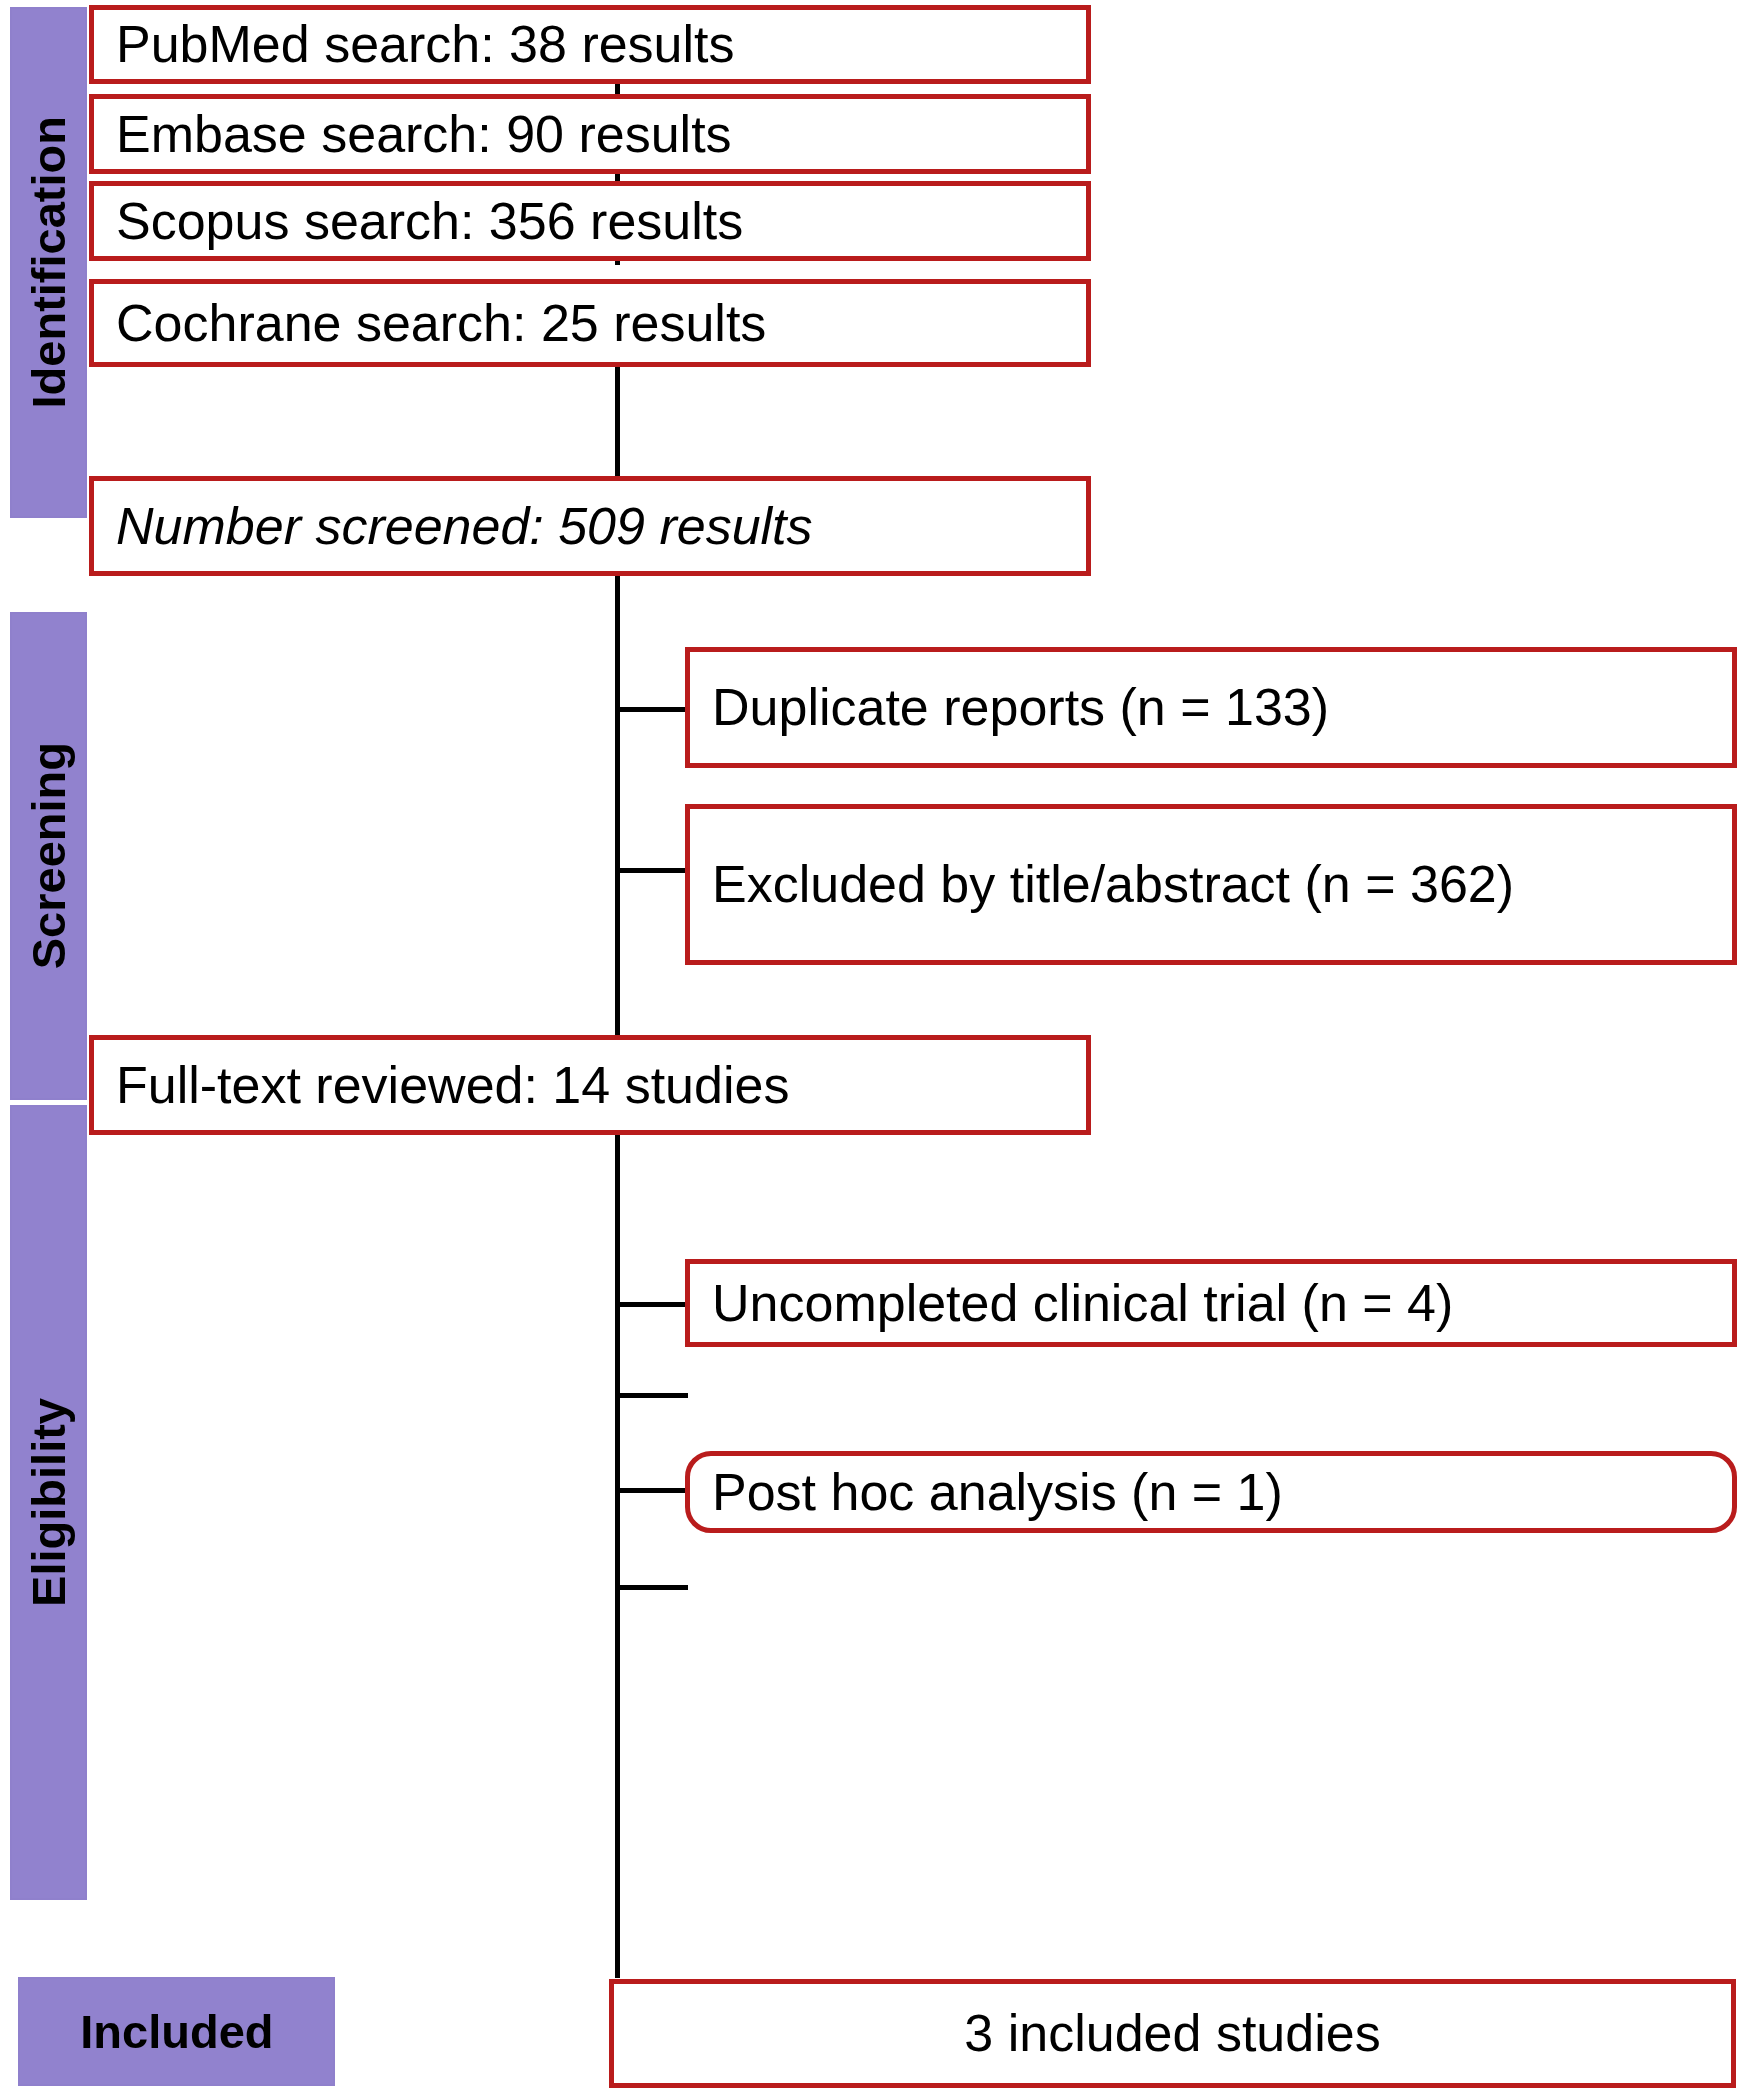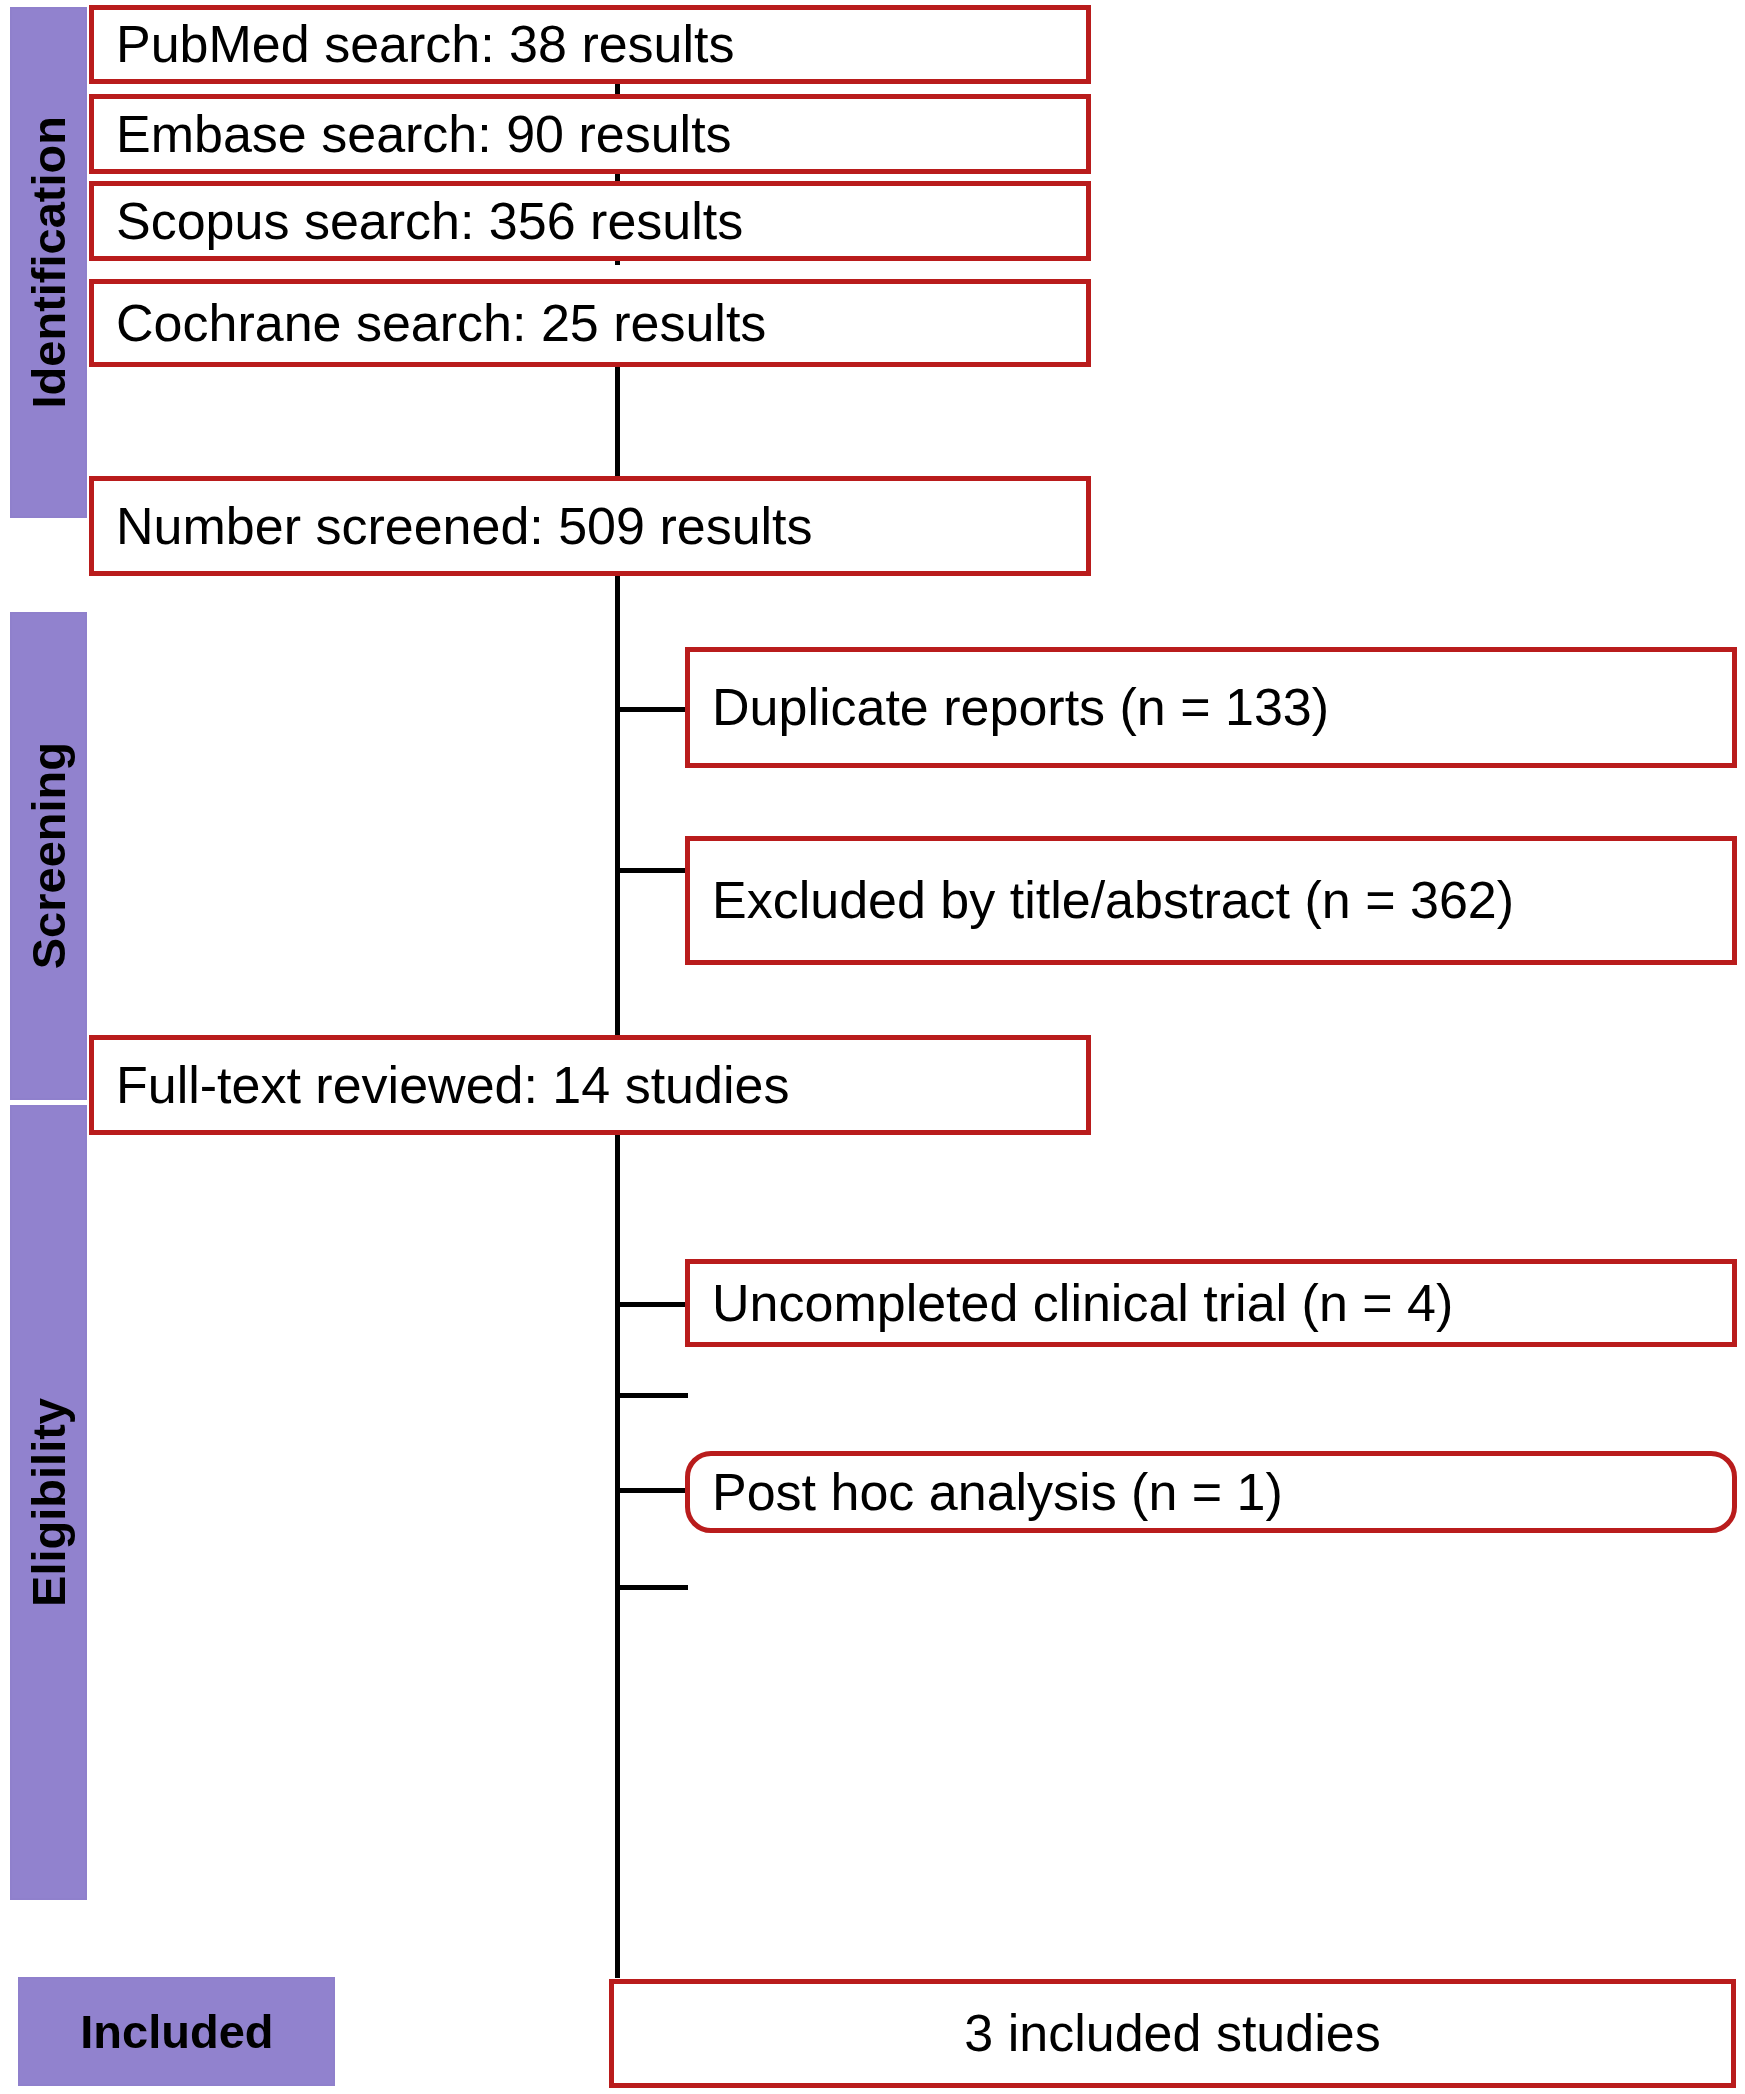--- a/index.html
+++ b/index.html
@@ -119,29 +119,29 @@
   </div>
 
   <div class="flow-box left-pad" style="left:89px; top:181px; width:1002px; height:80px; font-size:52px;">
     <span class="box-text">Scopus search: 356 results</span>
   </div>
 
   <div class="flow-box left-pad" style="left:89px; top:279px; width:1002px; height:88px; font-size:52px;">
     <span class="box-text">Cochrane search: 25 results</span>
   </div>
 
-  <div class="flow-box left-pad" style="left:89px; top:476px; width:1002px; height:100px; font-size:52px;">
+  <div class="flow-box left-pad" style="left:89px; top:476px; width:1002px; height:100px; font-size:52px;font-style:italic;">
     <span class="box-text">Number screened: 509 results</span>
   </div>
 
   <div class="flow-box left-pad" style="left:685px; top:647px; width:1052px; height:121px; font-size:52px;">
     <span class="box-text">Duplicate reports (n = 133)</span>
   </div>
 
-  <div class="flow-box left-pad" style="left:685px; top:836px; width:1052px; height:129px; font-size:52px;">
+  <div class="flow-box left-pad" style="left:685px; top:804px; width:1052px; height:161px; font-size:52px;">
     <span class="box-text">Excluded by title/abstract  (n = 362)</span>
   </div>
 
   <div class="flow-box left-pad" style="left:89px; top:1035px; width:1002px; height:100px; font-size:52px;">
     <span class="box-text">Full-text reviewed: 14 studies</span>
   </div>
 
   <div class="flow-box left-pad" style="left:685px; top:1259px; width:1052px; height:88px; font-size:52px;">
     <span class="box-text">Uncompleted clinical trial  (n = 4)</span>
   </div>

